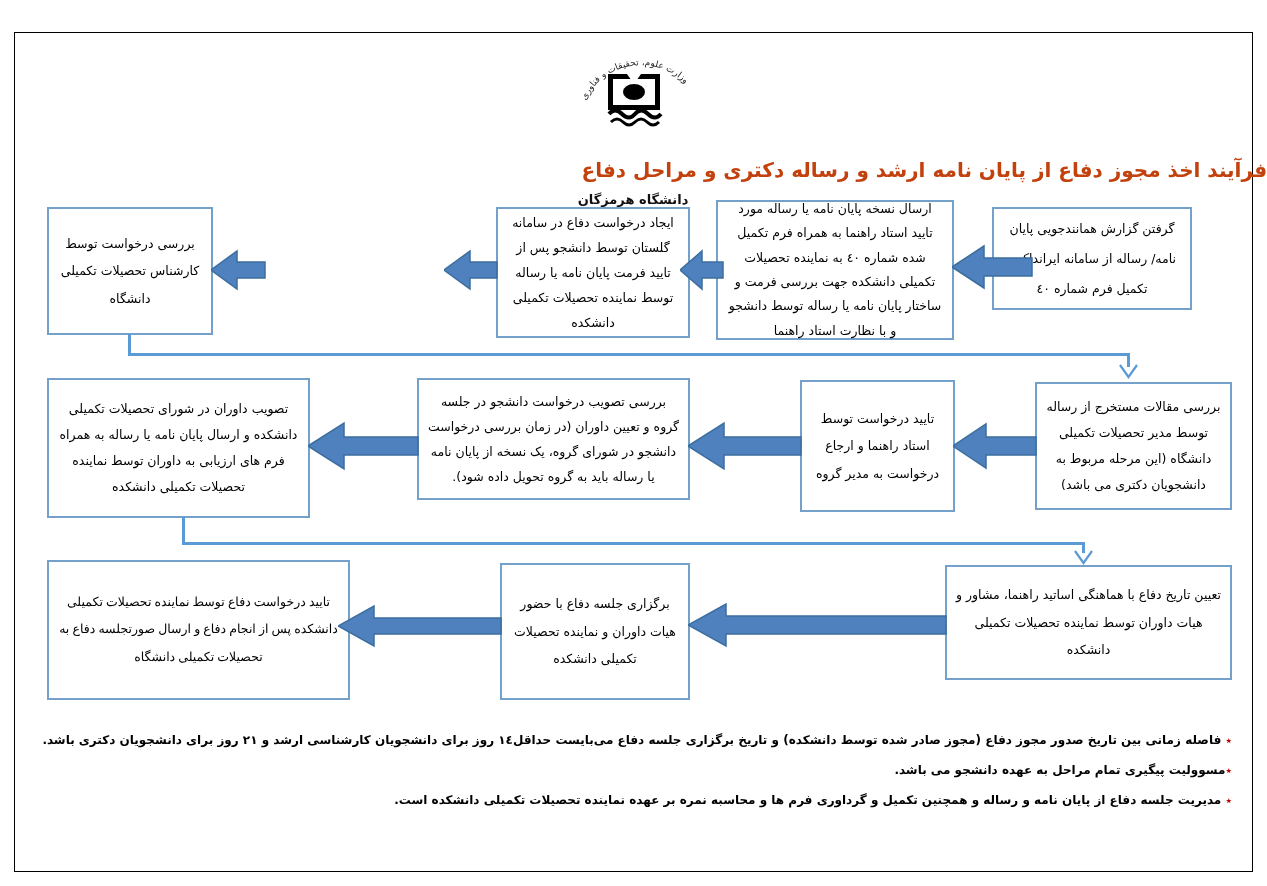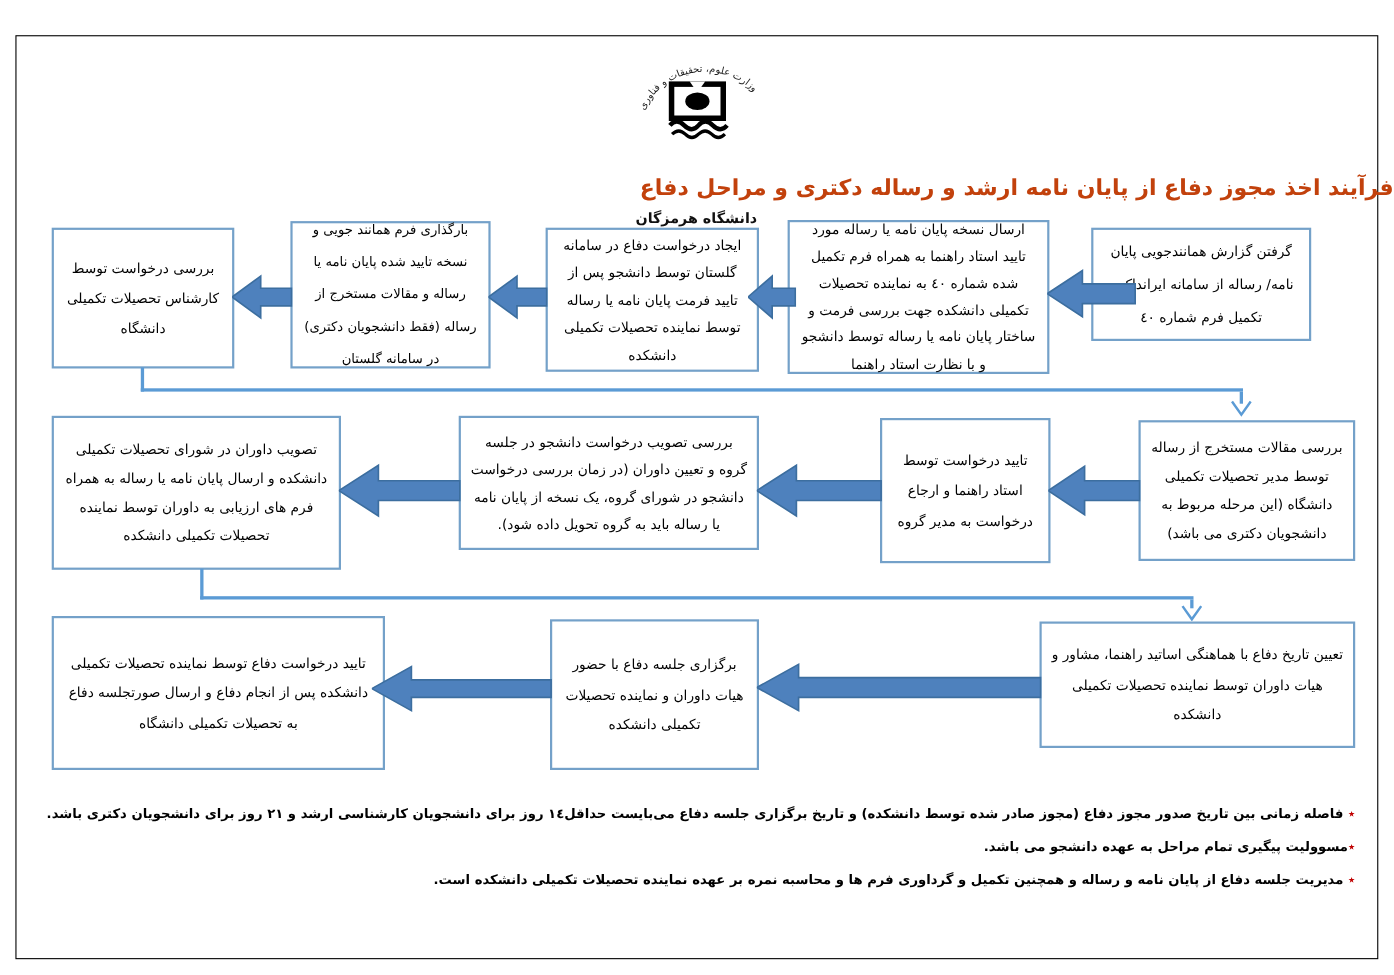--- a/index.html
+++ b/index.html
@@ -50,21 +50,20 @@
       <path d="M58,70 q6,-6 12,0 t12,0 t12,0 t12,0" stroke="#000" stroke-width="3" fill="none"></path>
     </svg>
     <div class="uni-name">دانشگاه هرمزگان</div>
   </div>
 
   <h1 class="title">فرآیند اخذ مجوز دفاع از پایان نامه ارشد و رساله دکتری و مراحل دفاع</h1>
 
   <div class="fbox" style="left:992px;top:207px;width:200px;height:103px;line-height:2.4;">گرفتن گزارش همانندجویی  پایان نامه/ رساله از سامانه ایرانداک و تکمیل فرم شماره ٤٠</div>
   <div class="fbox" style="left:716px;top:200px;width:238px;height:140px;line-height:1.95;">ارسال نسخه پایان نامه یا رساله مورد تایید استاد راهنما به همراه فرم تکمیل شده شماره ٤٠ به نماینده تحصیلات تکمیلی دانشکده جهت بررسی فرمت و ساختار پایان نامه یا رساله توسط دانشجو و با نظارت استاد راهنما</div>
   <div class="fbox" style="left:496px;top:207px;width:194px;height:131px;line-height:2.0;">ایجاد درخواست دفاع در سامانه گلستان توسط دانشجو پس از تایید فرمت پایان نامه یا رساله توسط نماینده تحصیلات تکمیلی دانشکده</div>
-  <div class="fbox" style="left:264px;top:201px;width:182px;height:134px;line-height:2.45;font-size:12px;">بارگذاری فرم همانند جویی و نسخه تایید شده پایان نامه یا رساله و مقالات مستخرج از رساله (فقط دانشجویان دکتری) در سامانه گلستان</div>
   <div class="fbox" style="left:47px;top:207px;width:166px;height:128px;line-height:2.2;">بررسی درخواست توسط کارشناس تحصیلات تکمیلی دانشگاه</div>
 
   <svg class="blockarrow" style="left:952px;top:243px;" width="82" height="48" viewBox="0 0 82 48">
     <polygon points="0,24 32,3 32,15 80,15 80,33 32,33 32,45" fill="#4E81BD" stroke="#3C6E9F" stroke-width="1.5"></polygon>
     </svg>
   <svg class="blockarrow" style="left:680px;top:248px;" width="44" height="44" viewBox="0 0 44 44">
     <polygon points="0,22 22,3 22,14 43,14 43,30 22,30 22,41" fill="#4E81BD" stroke="#3C6E9F" stroke-width="1.5"></polygon>
     </svg>
   <svg class="blockarrow" style="left:444px;top:248px;" width="54" height="44" viewBox="0 0 54 44">
     <polygon points="0,22 26,3 26,14 53,14 53,30 26,30 26,41" fill="#4E81BD" stroke="#3C6E9F" stroke-width="1.5"></polygon>
@@ -97,21 +96,21 @@
 
   <div class="conn" style="left:182px;top:517px;width:3px;height:28px;"></div>
   <div class="conn" style="left:182px;top:542px;width:903px;height:3px;"></div>
   <div class="conn" style="left:1082px;top:545px;width:3px;height:8px;"></div>
   <svg class="connhead" style="left:1073px;top:550px;" width="21" height="15" viewBox="0 0 21 15">
     <polyline points="2,1 10.5,13 19,1" fill="none" stroke="#5B9BD5" stroke-width="2.2"></polyline>
     </svg>
 
   <div class="fbox" style="left:945px;top:565px;width:287px;height:115px;line-height:2.2;">تعیین تاریخ دفاع با هماهنگی اساتید راهنما، مشاور و هیات داوران توسط نماینده تحصیلات تکمیلی دانشکده</div>
   <div class="fbox" style="left:500px;top:563px;width:190px;height:137px;line-height:2.2;">برگزاری جلسه دفاع با حضور هیات داوران و نماینده تحصیلات تکمیلی دانشکده</div>
-  <div class="fbox" style="left:47px;top:560px;width:303px;height:140px;line-height:2.2;">تایید درخواست دفاع توسط نماینده تحصیلات تکمیلی دانشکده پس از انجام دفاع و ارسال صورتجلسه دفاع به تحصیلات تکمیلی دانشگاه</div>
+  <div class="fbox" style="left:47px;top:560px;width:303px;height:140px;line-height:2.2;font-family:Liberation Serif, serif;">تایید درخواست دفاع توسط نماینده تحصیلات تکمیلی دانشکده پس از انجام دفاع و ارسال صورتجلسه دفاع به تحصیلات تکمیلی دانشگاه</div>
 
   <svg class="blockarrow" style="left:688px;top:602px;" width="259" height="46" viewBox="0 0 259 46">
     <polygon points="0,23 38,2 38,14 258,14 258,32 38,32 38,44" fill="#4E81BD" stroke="#3C6E9F" stroke-width="1.5"></polygon>
     </svg>
   <svg class="blockarrow" style="left:338px;top:604px;" width="164" height="44" viewBox="0 0 164 44">
     <polygon points="0,22 36,2 36,14 163,14 163,30 36,30 36,42" fill="#4E81BD" stroke="#3C6E9F" stroke-width="1.5"></polygon>
     </svg>
 
   <div class="notes">
     <div class="note-line"><span class="star">٭</span><span> فاصله زمانی بین تاریخ صدور مجوز دفاع (مجوز صادر شده توسط دانشکده) و تاریخ برگزاری جلسه دفاع می‌بایست حداقل١٤ روز برای دانشجویان کارشناسی ارشد و ٢١ روز برای دانشجویان دکتری باشد.</span></div>

